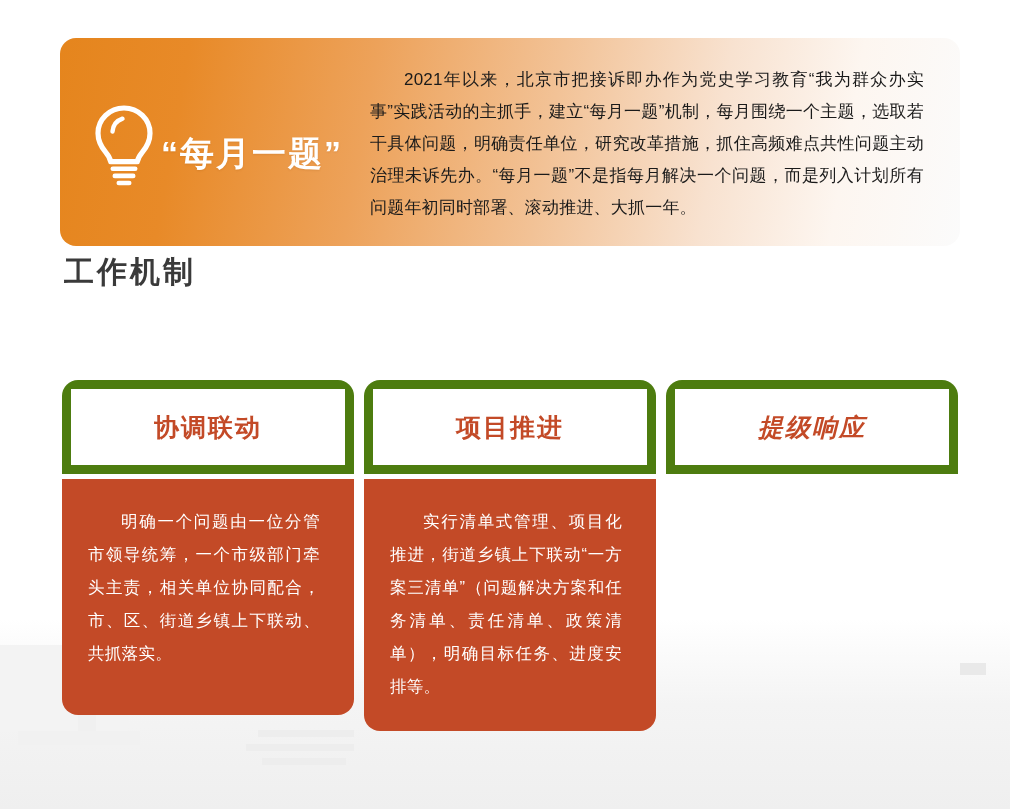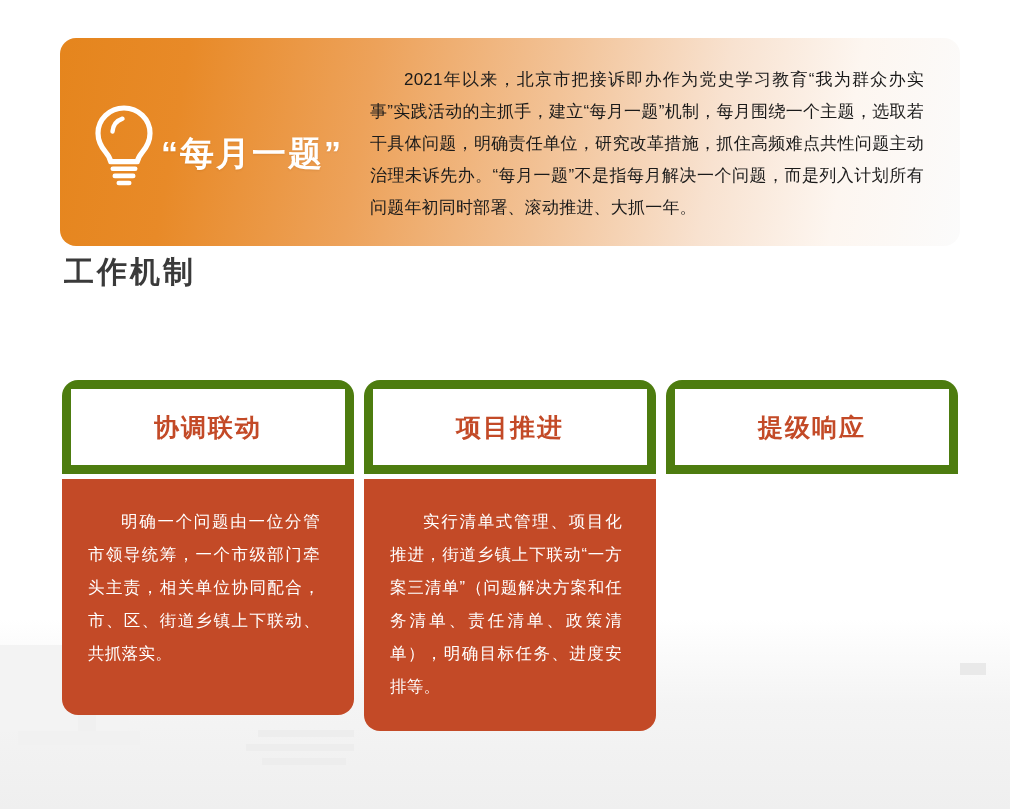--- a/index.html
+++ b/index.html
@@ -191,21 +191,21 @@
     color: #ffffff;
     font-size: 16.5px;
     line-height: 33px;
     text-align: justify;
     text-indent: 2em;
     letter-spacing: .3px;
   }
 
   
   .card:first-child .card-head { border-radius: 16px 16px 0 0; }
-  .card:last-child  .card-head { border-radius: 16px 16px 0 0; }
+  .card:last-child  .card-head { border-radius: 16px 16px 0 0; font-style: italic; }
   .card .card-head { border-radius: 16px 16px 0 0; }
 </style>
 </head>
 <body>
 
 <div class="bg-watermark"></div>
 <div class="wm-shape wm-block"></div>
 <div class="wm-shape wm-col"></div>
 <div class="wm-shape wm-base"></div>
 <div class="wm-shape wm-cap"></div>

